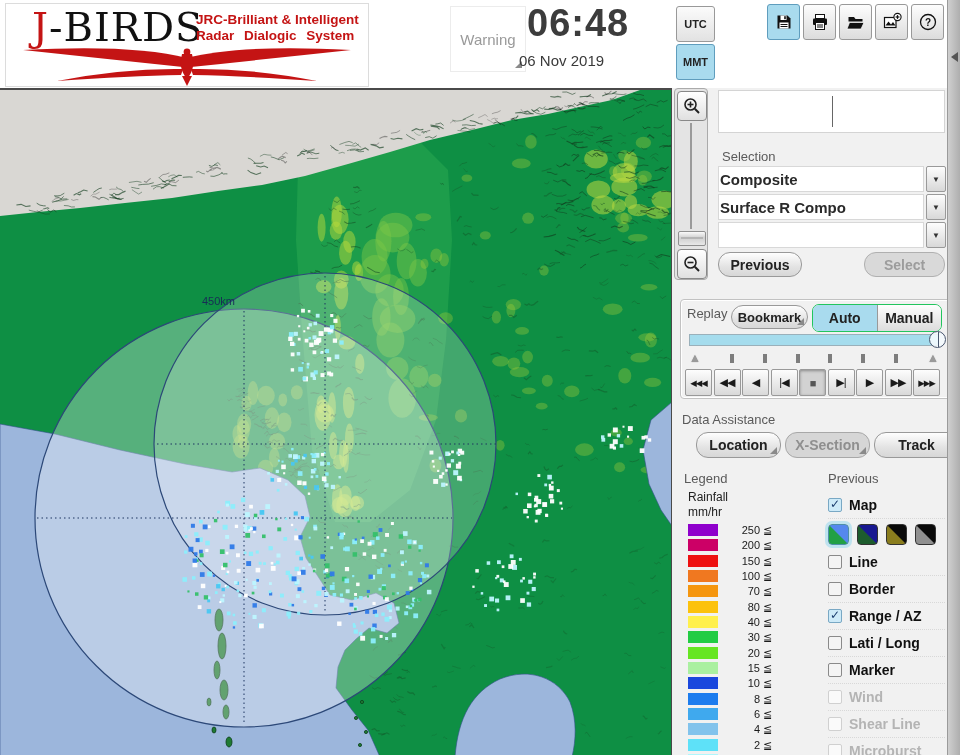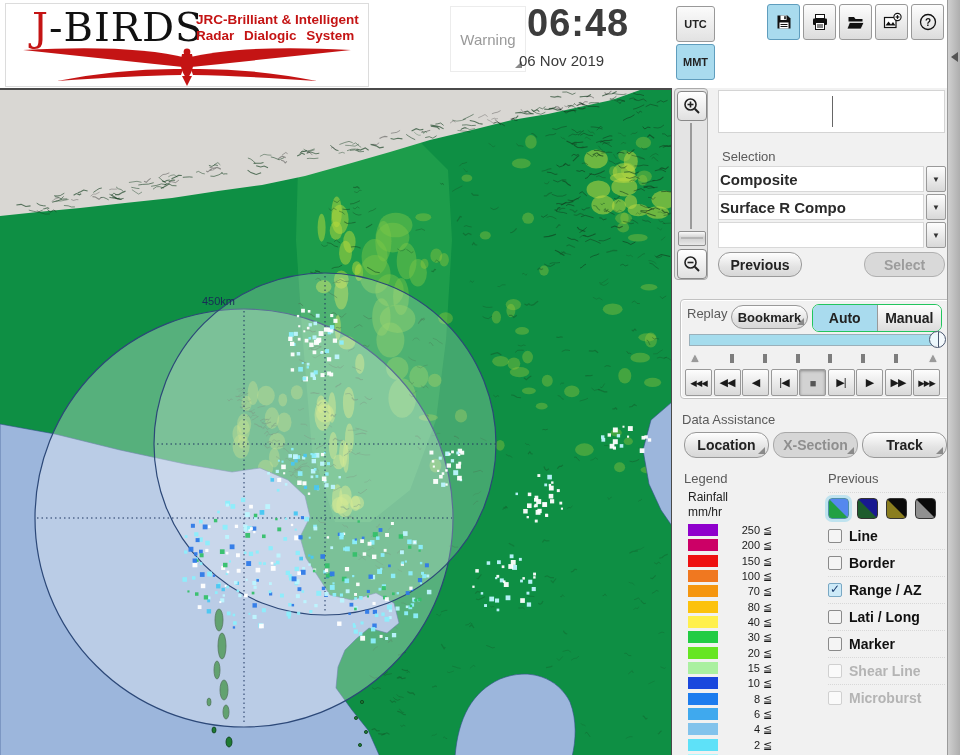--- a/index.html
+++ b/index.html
@@ -82,21 +82,21 @@
   .rp-ticks{position:absolute;left:8px;top:50px;width:250px;height:16px;display:flex;align-items:center;justify-content:space-between;}
   .tick-sq{width:4px;height:9px;background:#7d7d7d;}
   .tick-tri{font-size:12px;color:#9a9a9a;line-height:10px;text-shadow:0 0 1px #777;}
   .pb-row{position:absolute;left:4px;top:69px;width:255px;height:27px;display:flex;gap:1.5px;}
   .pb-btn{flex:1;border:1px solid #999;border-radius:2px;background:linear-gradient(#fdfdfd,#d9d9d9);
           display:flex;align-items:center;justify-content:center;color:#1a1a1a;font-size:11px;letter-spacing:-1px;box-sizing:border-box;}
   .pb-btn.small{font-size:8.5px;letter-spacing:-1px;}
   .pb-btn.active{background:#d2d2d2;box-shadow:inset 0 1px 3px rgba(0,0,0,.35);color:#555;}
   
   .da-label{left:10px;top:412px;}
-  .da-row{position:absolute;left:12px;top:432px;width:263px;display:flex;gap:4px;}
+  .da-row{position:absolute;left:24px;top:432px;width:263px;display:flex;gap:4px;}
   .da-btn{flex:1;height:26px;font-size:14px;}
   .da-btn.disabled{background:#d6d6d6;color:#8f8f8f;border-color:#a8a8a8;text-align:right;}
   
   .legend-label{left:12px;top:471px;}
   .overlay-label{left:156px;top:471px;}
   .lg-unit{position:absolute;left:16px;top:490px;font-size:12px;color:#222;line-height:15px;}
   .lg-rows{position:absolute;left:16px;top:524px;}
   .lg-row{display:flex;align-items:flex-start;margin-bottom:2.35px;}
   .lg-swatch{width:30px;height:12px;}
   .lg-val{width:34px;text-align:right;margin-left:8px;font-size:11px;color:#1a1a1a;}
@@ -1606,20 +1606,24 @@
     <span class="lg-suffix">≦</span>
   </div>
         <div class="lg-row">
     <span class="lg-swatch" style="background: rgb(176, 246, 252);"></span>
     <span class="lg-val">1</span>
     <span class="lg-suffix">≦</span>
   </div>
       </div>
 
     <div class="ov-col" id="ov-col">
+        <div class="ov-row">
+    <span class="cb checked"></span>
+    <span class="ov-lab">Map</span>
+  </div>
         <div class="ov-swatches">
           <div class="ms-swatch selected" style="background: linear-gradient(225deg, rgb(85, 136, 238) 49%, rgb(34, 160, 68) 51%);"></div>
           <div class="ms-swatch" style="background: linear-gradient(225deg, rgb(24, 24, 144) 49%, rgb(29, 92, 45) 51%);"></div>
           <div class="ms-swatch" style="background: linear-gradient(225deg, rgb(10, 10, 10) 49%, rgb(138, 125, 30) 51%);"></div>
           <div class="ms-swatch" style="background: linear-gradient(225deg, rgb(10, 10, 10) 49%, rgb(144, 144, 144) 51%);"></div>
         </div>
         <div class="ov-row">
     <span class="cb"></span>
     <span class="ov-lab">Line</span>
   </div>
@@ -1631,20 +1635,24 @@
     <span class="cb checked"></span>
     <span class="ov-lab">Range / AZ</span>
   </div>
         <div class="ov-row">
     <span class="cb"></span>
     <span class="ov-lab">Lati / Long</span>
   </div>
         <div class="ov-row">
     <span class="cb"></span>
     <span class="ov-lab">Marker</span>
+  </div>
+        <div class="ov-row disabled">
+    <span class="cb"></span>
+    <span class="ov-lab">Wind</span>
   </div>
         <div class="ov-row disabled">
     <span class="cb"></span>
     <span class="ov-lab">Shear Line</span>
   </div>
         <div class="ov-row disabled">
     <span class="cb"></span>
     <span class="ov-lab">Microburst</span>
   </div>
       </div>

